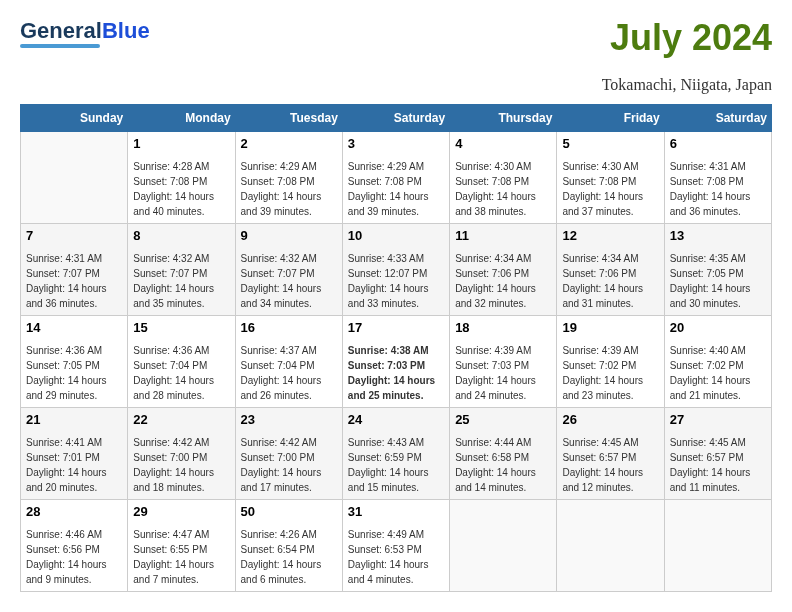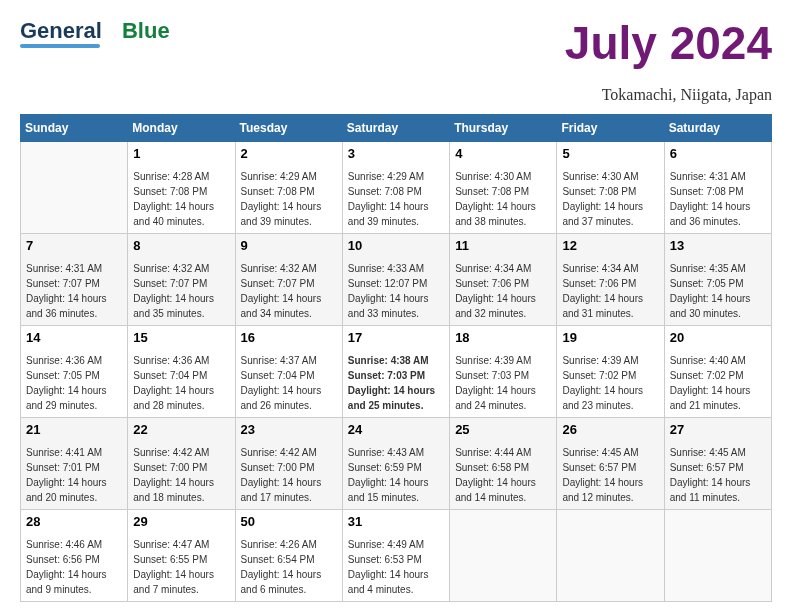--- a/index.html
+++ b/index.html
@@ -21,48 +21,47 @@
       flex-direction: column;
       align-items: flex-start;
     }
     .logo-text {
       font-size: 22px;
       font-weight: bold;
       color: #1a3a5c;
       line-height: 1;
     }
     .logo-text span {
-      color: #15803d;
-      padding-left: 20px;
+      color: #1d4ed8;
     }
     .title-area {
       text-align: right;
     }
     .month-title {
-      font-size: 46px;
+      font-size: 36px;
       font-weight: bold;
-      color: #701a75;
+      color: #4d7c0f;
       line-height: 1;
     }
     .location {
       font-size: 16px;
       color: #333;
       margin-top: 20px;
       font-family: Liberation Serif, serif;
     }
     .calendar {
       width: 100%;
       border-collapse: collapse;
       font-size: 11px;
     }
     .calendar th {
       background-color: #2e6da4;
       color: white;
       padding: 6px 4px;
-      text-align: left;
+      text-align: right;
       font-weight: bold;
       font-size: 12px;
       border: 1px solid #2e6da4;
     }
     .calendar td {
       border: 1px solid #ccc;
       vertical-align: top;
       padding: 4px 5px;
       width: 107px;
       min-height: 80px;

